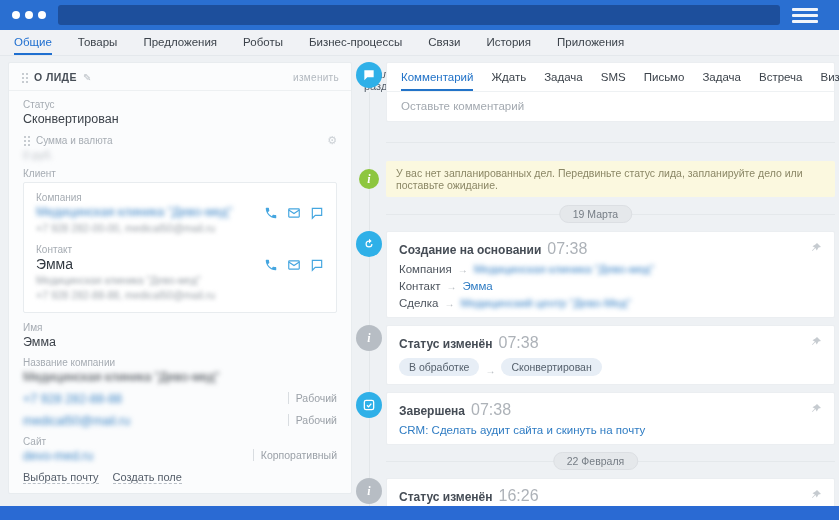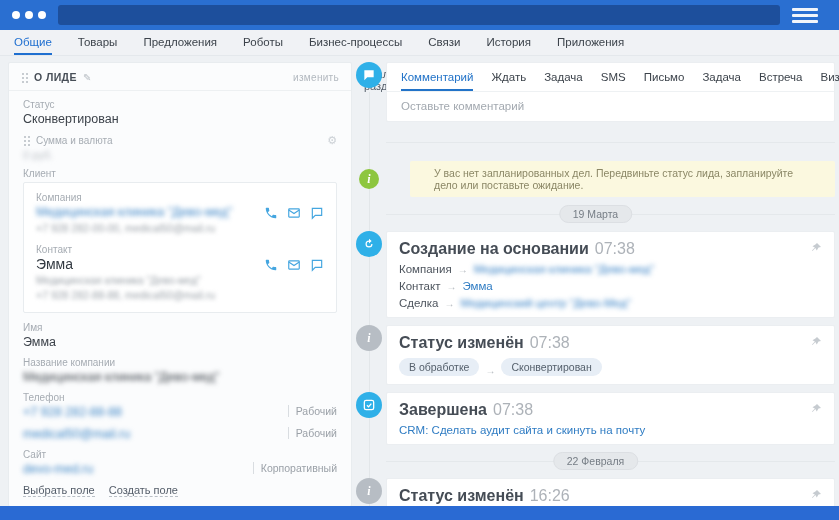--- a/index.html
+++ b/index.html
@@ -65,21 +65,21 @@
   .t-row { position:relative; display:flex; margin-bottom:7px; }
   .t-ico { position:relative; z-index:2; width:26px; height:26px; border-radius:50%; flex:0 0 26px; margin-right:4px; display:flex; align-items:center; justify-content:center; }
   .t-ico.blue { background:#2fb0e8; }
   .t-ico.gray { background:#b7bdc4; }
   .t-ico.green { background:#8dc63f; width:20px; height:20px; flex:0 0 20px; margin-left:3px; margin-right:7px; }
   .t-ico .i { color:#fff; font-size:12px; font-weight:bold; font-family:"Liberation Serif", serif; font-style:italic; }
   .t-ico svg { width:14px; height:14px; }
 
   .t-card { flex:1; background:#fff; border:1px solid #ebeef1; border-radius:2px; padding:8px 12px; min-width:0; }
   .t-head { display:flex; align-items:baseline; }
-  .t-title { font-size:16px; font-weight:bold; color:#454c55; }
+  .t-title { font-size:12px; font-weight:bold; color:#454c55; }
   .t-time { font-size:16px; color:#adb2b8; margin-left:6px; }
   .pin { margin-left:auto; align-self:flex-start; cursor:pointer; }
   .pin svg { width:12px; height:12px; fill:#c6cbd0; }
   .erow { display:flex; align-items:baseline; margin-top:5px; font-size:11.5px; }
   .elbl { color:#4e555e; }
   .arr { color:#b4b9bf; margin:0 6px; font-size:10px; }
   .elink { color:#2f7cc3; cursor:pointer; }
   .chips { display:flex; align-items:flex-end; margin-top:6px; }
   .chip { background:#e7eef6; color:#55606c; font-size:10.5px; padding:3px 10px; border-radius:10px; }
 
@@ -88,21 +88,21 @@
   .c-tab { font-size:11.5px; color:#3c434b; padding-bottom:8px; cursor:pointer; white-space:nowrap; }
   .c-tab.active { color:#2273c8; border-bottom:2px solid #2273c8; padding-bottom:6px; }
   .c-input { width:100%; border:0; outline:none; font-size:11.5px; color:#3c424a; padding:8px 14px 9px; font-family:"Liberation Sans", sans-serif; background:transparent; }
   .c-input::placeholder { color:#a3a9b0; }
 
   .planned-row { position:relative; height:26px; margin:3px 0 6px; }
   .planned-row .line { position:absolute; left:30px; right:0; top:50%; height:1px; background:#e4e8eb; }
   .planned-badge { position:absolute; left:50%; top:50%; transform:translate(-50%,-50%); background:#a2ce26; color:#fff; font-size:12px; font-weight:bold; padding:4px 16px; border-radius:12px; cursor:pointer; white-space:nowrap;margin-top:44px; }
 
   .notice-row { display:flex; align-items:center; margin-bottom:8px; position:relative; }
-  .notice-bar { flex:1; background:#fbf8df; border-radius:2px; padding:6px 24px; font-size:10.5px; color:#8b8766;margin-left:24px; }
+  .notice-bar { flex:1; background:#fbf8df; border-radius:2px; padding:6px 10px; font-size:10.5px; color:#8b8766; }
 
   .date-row { position:relative; height:18px; margin:2px 0 8px;text-decoration:underline; }
   .date-row .line { position:absolute; left:30px; right:0; top:50%; height:1px; background:#e4e8eb; }
   .date-chip { position:absolute; left:50%; top:50%; transform:translate(-50%,-50%); background:#e5e8eb; border:1px solid #dcdfe3; color:#767d85; font-size:10.5px; padding:2px 13px; border-radius:10px; white-space:nowrap; }
 
   
   .footer { position:absolute; left:0; right:0; bottom:0; height:14px; background:#2a6ad3; z-index:5; }
 </style>
 </head>
 <body>
@@ -202,41 +202,40 @@
 
           <div class="field">
             <div class="f-lbl">Имя</div>
             <div class="f-val">Эмма</div>
           </div>
           <div class="field">
             <div class="f-lbl">Название компании</div>
             <div class="f-val blurred">Медицинская клиника "Дево-мед"</div>
           </div>
           <div class="field">
-            <div class="f-lbl">Телефон</div>
             <div class="typed">
               <span class="f-val blurred">+7 928 282-88-88</span>
               <span class="f-type">Рабочий</span>
             </div>
           </div>
           <div class="field">
             <div class="typed">
               <span class="f-val blurred">medical50@mail.ru</span>
               <span class="f-type">Рабочий</span>
             </div>
           </div>
           <div class="field">
             <div class="f-lbl">Сайт</div>
             <div class="typed">
               <span class="f-val blurred">devo-med.ru</span>
               <span class="f-type">Корпоративный</span>
             </div>
           </div>
           <div class="links-row">
-            <span class="dash-link">Выбрать поле</span>
+            <span class="dash-link">Выбрать почту</span>
             <span class="dash-link">Создать поле</span>
             <span class="dash-link right">Удалить раздел</span>
           </div>
         </div>
       </div>
 
     </div>
 
     <div class="right">
       <div class="rail-line"></div>

